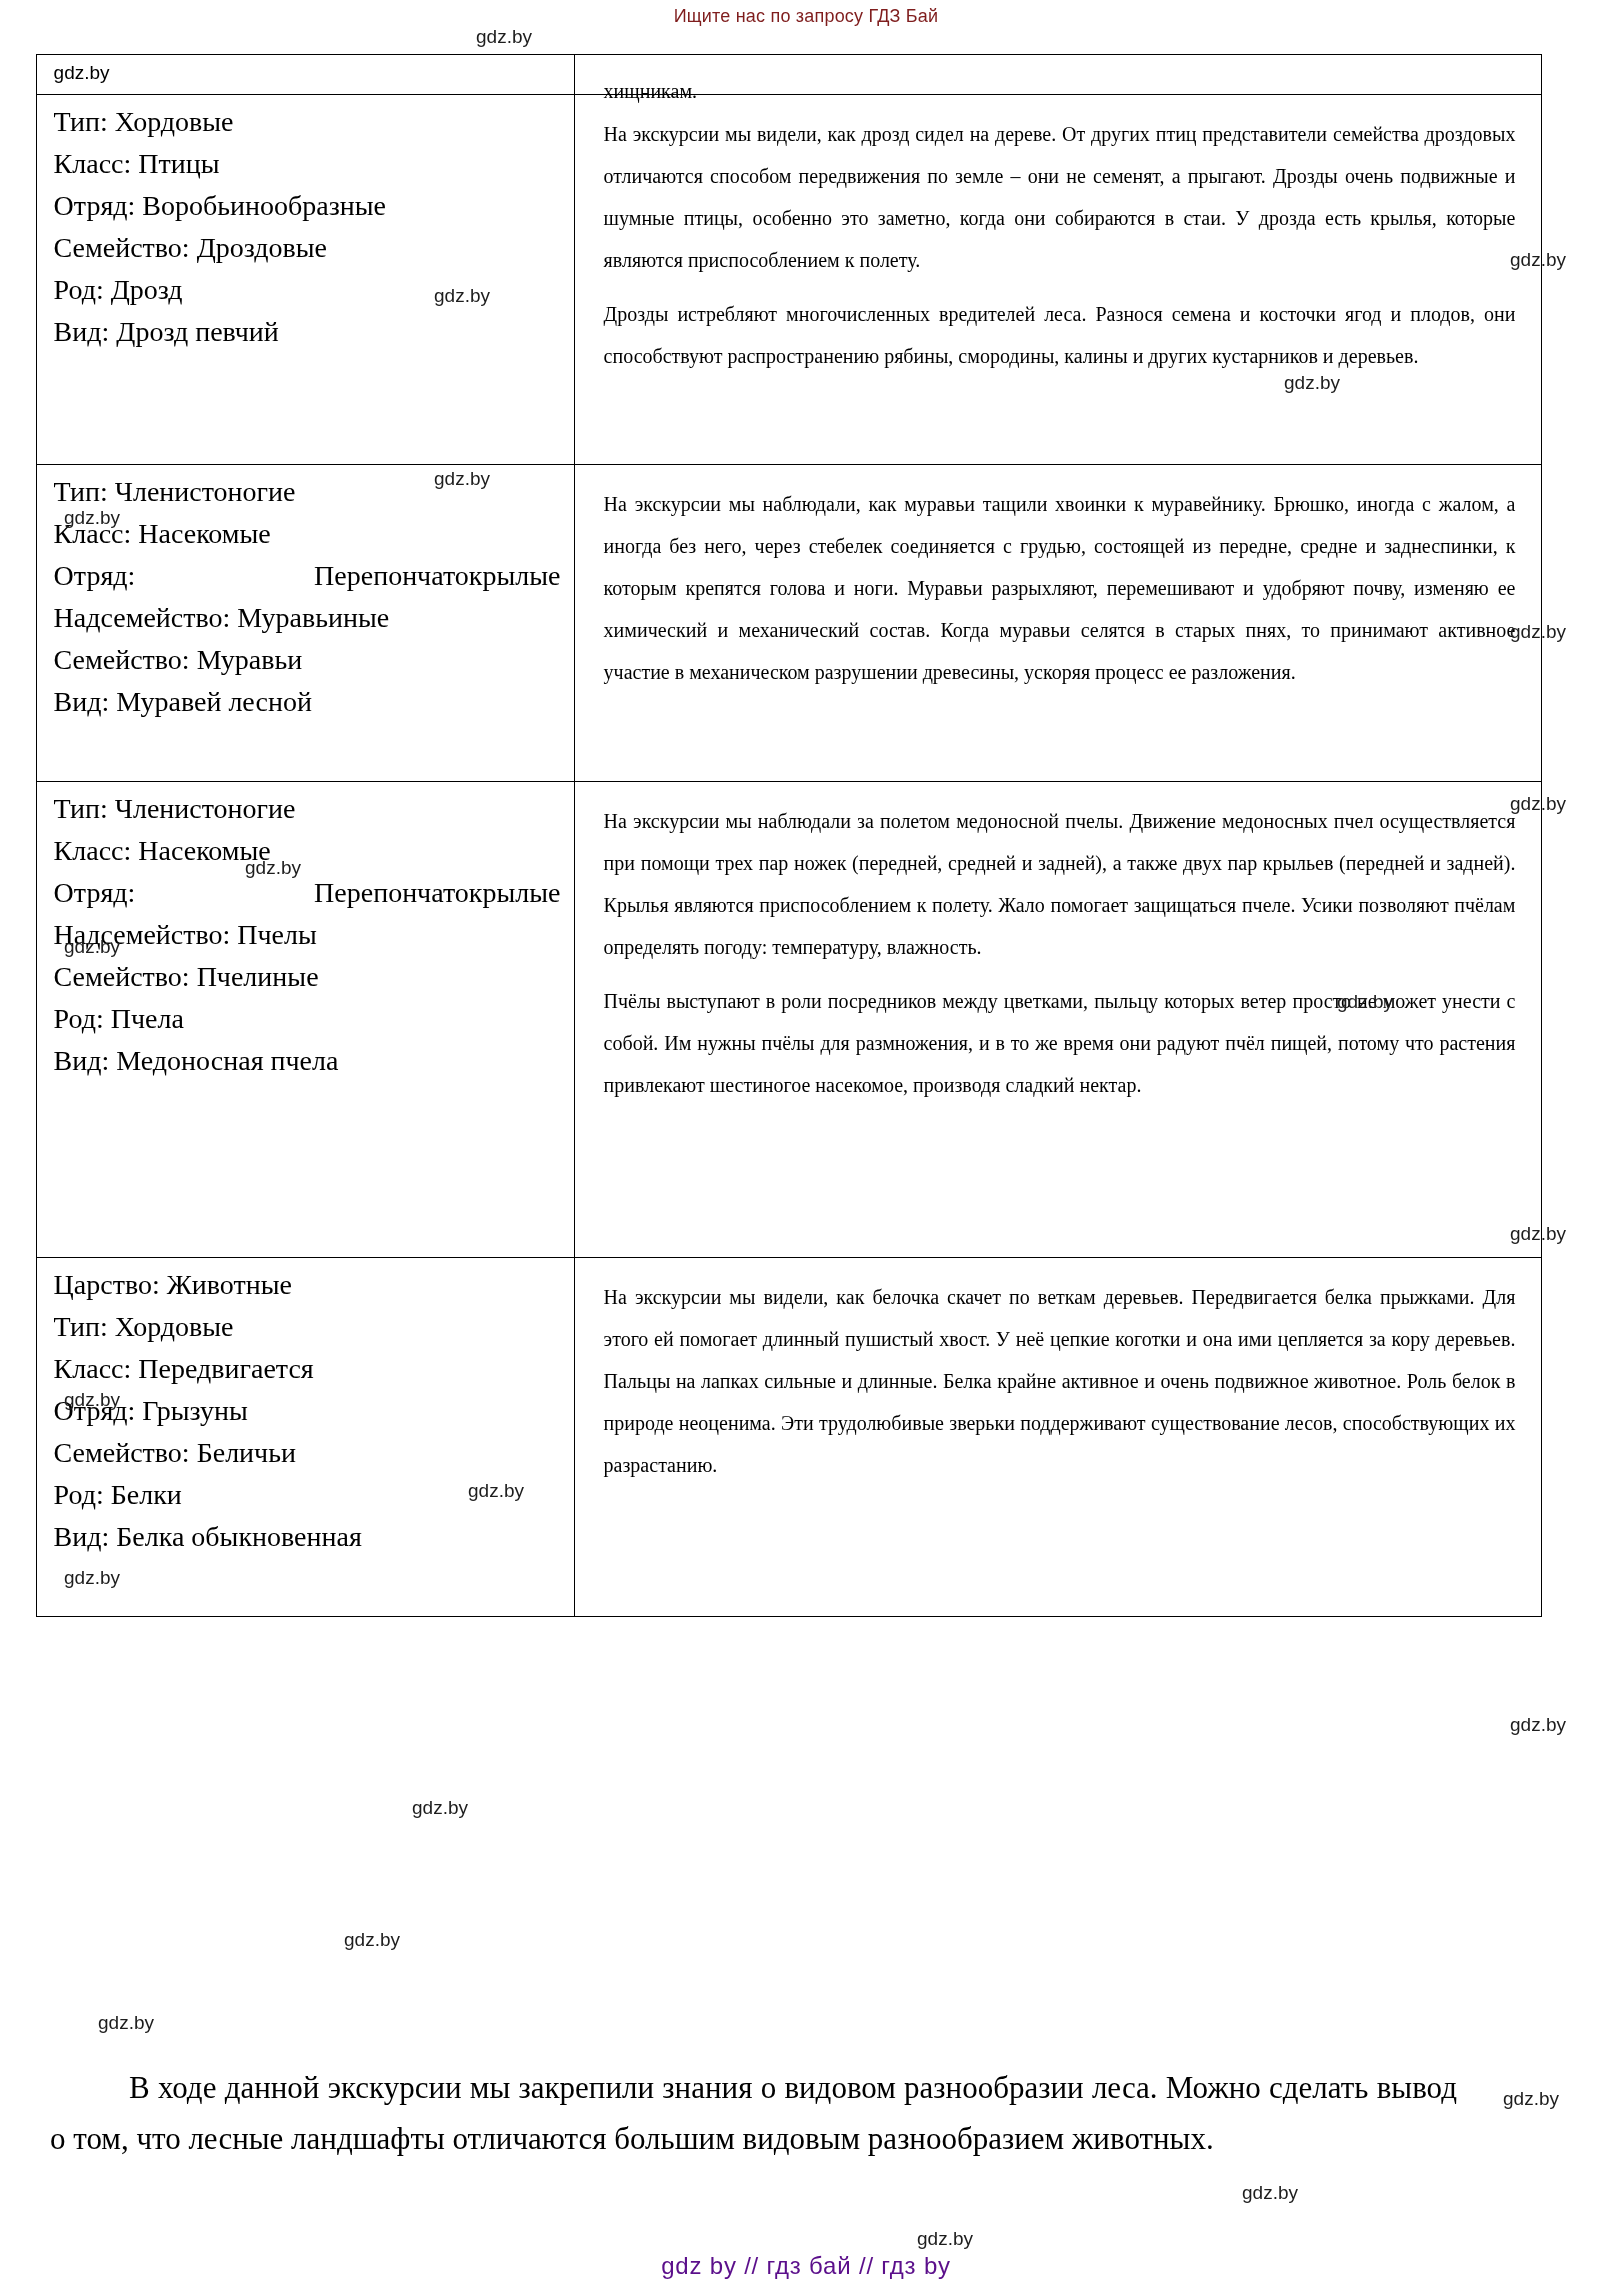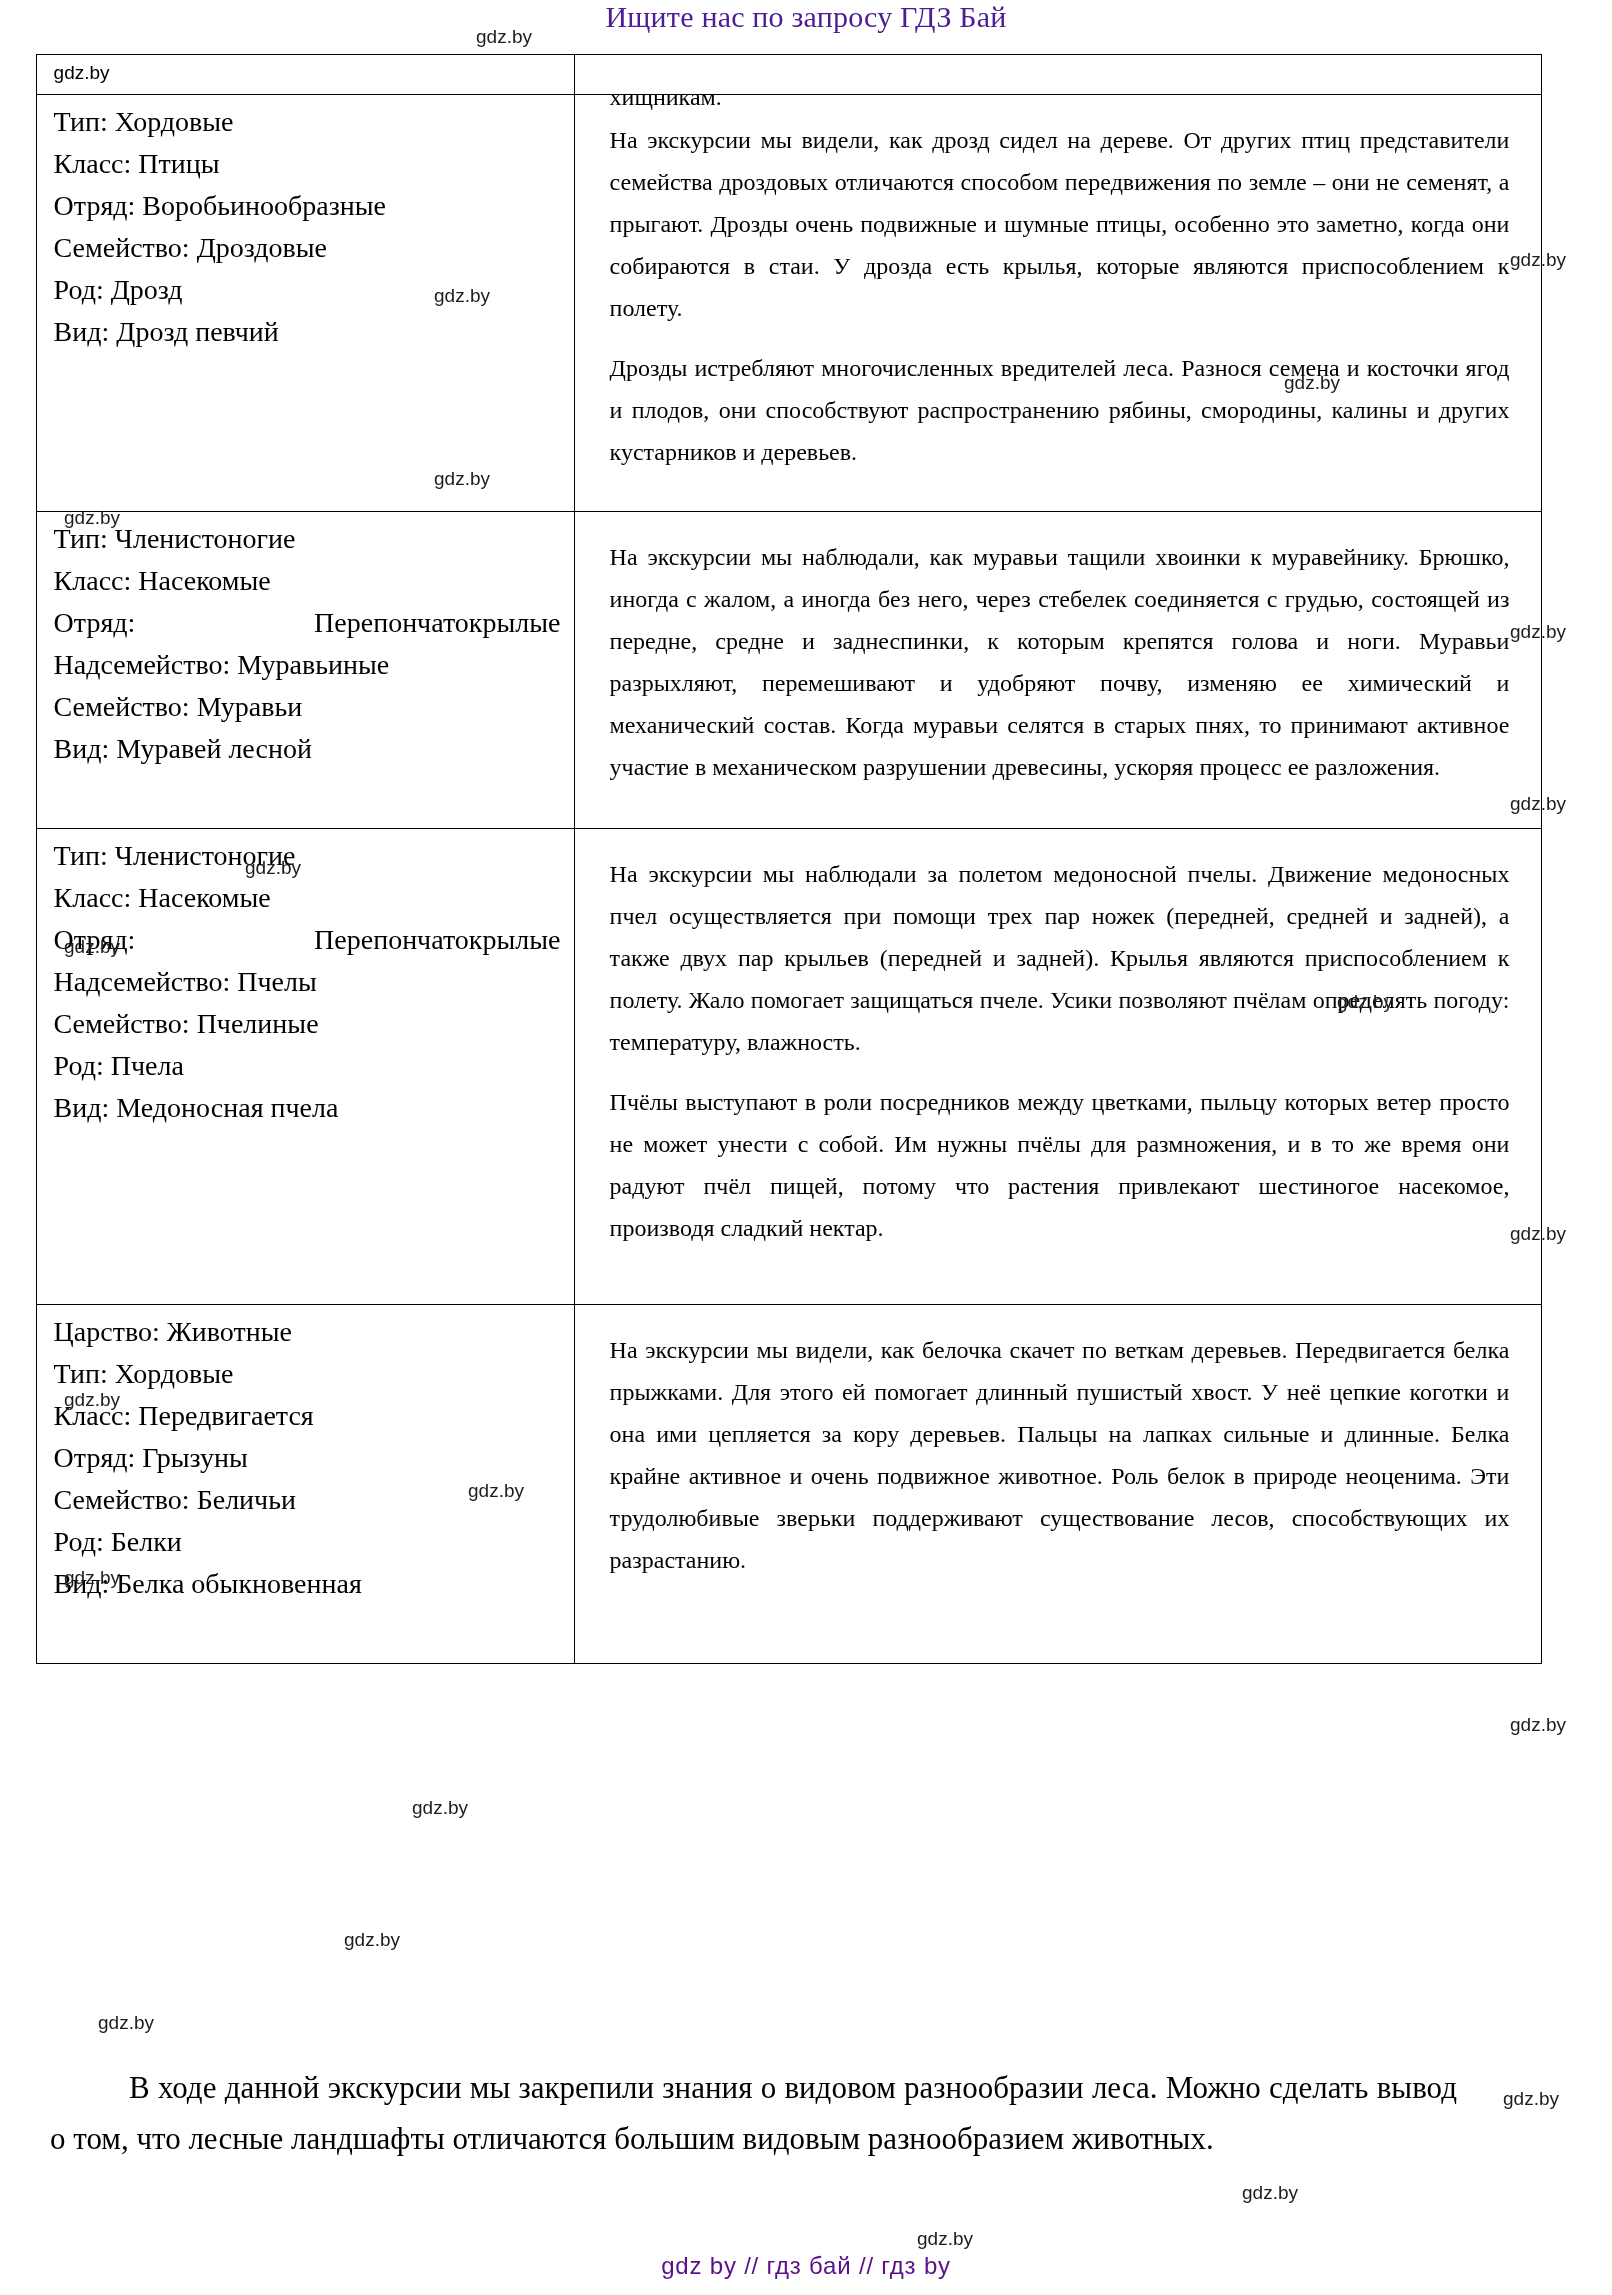--- a/index.html
+++ b/index.html
@@ -19,23 +19,23 @@
   
   .promo-banner {
     position: absolute;
     top: 0;
     left: 0;
     width: 1612px;
     height: 33px;
     text-align: center;
   }
   .promo-banner .promo-text {
-    font-family: Liberation Serif, serif;
-    font-size: 30px;
-    color: #4c1d95;
+    font-family: Liberation Sans, sans-serif;
+    font-size: 18px;
+    color: #7f1d1d;
     line-height: 33px;
     letter-spacing: 0.2px;
   }
 
   
   .wm {
     position: absolute;
     font-family: "Liberation Sans", "DejaVu Sans", sans-serif;
     font-size: 19px;
     color: #1d1d1d;
@@ -71,25 +71,25 @@
     line-height: 42px;
     white-space: nowrap;
   }
   .tax-line.spread {
     display: flex;
     justify-content: space-between;
     white-space: nowrap;
   }
 
   .desc-para {
-    font-size: 24px;
+    font-size: 20px;
     line-height: 42px;
     text-align: justify;
     text-align-last: left;
-    margin: 18px;
+    margin: 12px;
     hyphens: none;
   }
   .desc-para + .desc-para { margin-top: 0; }
 
   .cell-spacer-sm { height: 91px; }
   .cell-spacer-md { height: 39px; }
   .cell-spacer-lg { height: 155px; }
 
   
   .row-head .cell-inner {

